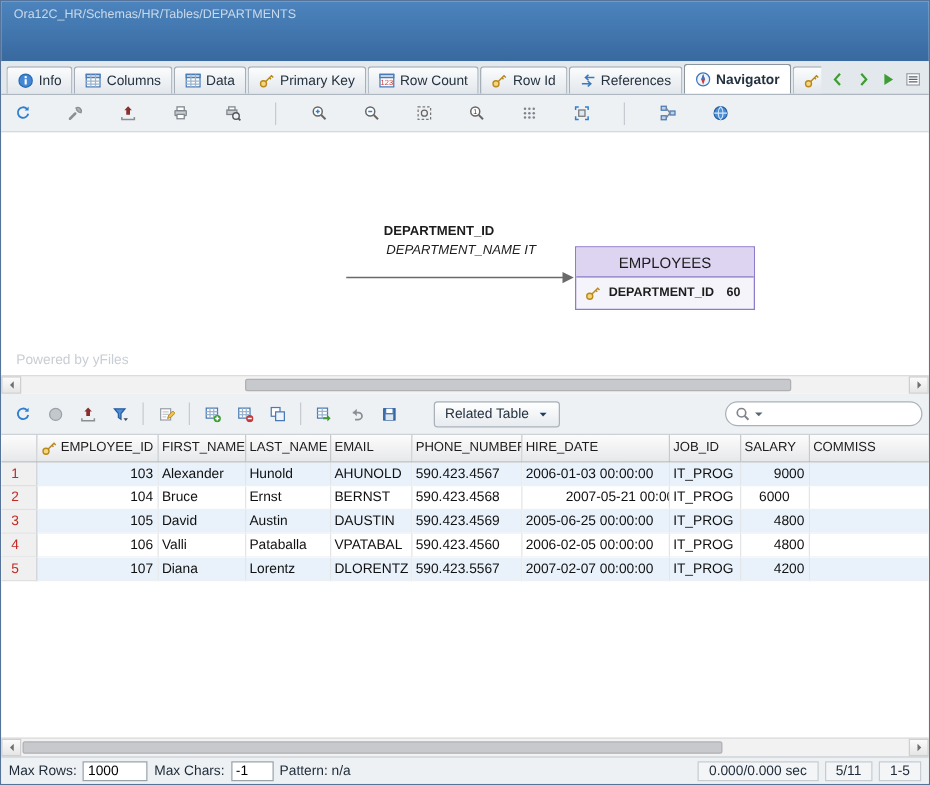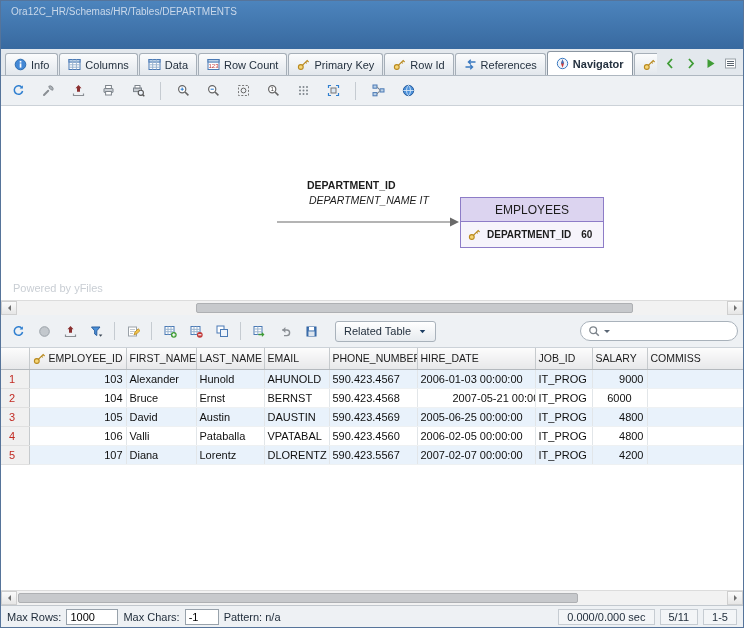--- a/index.html
+++ b/index.html
@@ -15,21 +15,21 @@
 
   
   .tabbar{flex:0 0 26px;background:#e3e8ed;border-bottom:1px solid #aeb7c0;display:flex;align-items:flex-end;padding:2px 2px 0 4px}
   .tab-strip{display:flex;flex:1;overflow:hidden;align-items:flex-end;height:24px}
   .tab{display:inline-flex;align-items:center;gap:4px;padding:3px 8px;border:1px solid #a6afb8;border-bottom:none;border-radius:3px 3px 0 0;background:linear-gradient(#fbfcfd,#e2e7ec);margin-right:1px;height:22px;font-size:11px;color:#24313f;white-space:nowrap;flex:0 0 auto;cursor:default}
   .tab.active{background:#fff;height:24px;font-weight:bold;border-color:#8b96a1}
   .tab-nav{display:flex;align-items:center;gap:2px;padding:0 2px 3px 4px;flex:0 0 auto}
   .tab-nav .tbtn{width:18px;height:18px}
 
   
-  .toolbar{flex:0 0 30px;background:#eef1f4;border-bottom:1px solid #ccd2d8;display:flex;align-items:center;padding:0 5px;gap:6px}
+  .toolbar{flex:0 0 30px;background:#eef1f4;border-bottom:1px solid #ccd2d8;display:flex;align-items:center;padding:0 5px;gap:18px}
   .tbtn{width:24px;height:23px;border:1px solid transparent;background:transparent;display:inline-flex;align-items:center;justify-content:center;border-radius:2px;cursor:default}
   .tsep{width:1px;height:18px;background:#c5cbd1;margin:0 4px;flex:0 0 auto}
   .icon{display:inline-flex;width:13px;height:13px;align-items:center;justify-content:center}
   .icon svg{display:block}
 
   .dropdown{display:flex;align-items:center;gap:7px;background:linear-gradient(#ffffff,#e7ebef);border:1px solid #a9b2bb;border-radius:3px;padding:2px 8px;font-size:11px;color:#24313f;height:21px;margin-left:6px;cursor:default}
   .searchbox{margin-left:auto;width:158px;height:20px;border:1px solid #a9b2bb;border-radius:10px;background:#fff;display:flex;align-items:center;padding:0 7px;gap:3px}
   .searchbox input{border:none;outline:none;flex:1;font-size:11px;min-width:10px;background:transparent}
   .mini-caret{width:0;height:0;border:3px solid transparent;border-top-color:#5a6674;margin-top:3px}
 
@@ -108,35 +108,35 @@
               <rect x="1" y="1.5" width="11" height="10" fill="#fff" stroke="#4a7ab5"></rect>
               <rect x="1" y="1.5" width="11" height="2.6" fill="#bcd2e8" stroke="#4a7ab5"></rect>
               <path d="M4.7 1.5v10M8.4 1.5v10M1 6.8h11M1 9.2h11" stroke="#9ab4cf" fill="none"></path>
             </svg>
           </span>
           <span>Data</span>
         </div>
         <div class="tab">
           <span class="icon">
             <svg width="13" height="13" viewBox="0 0 13 13">
+              <circle cx="3.8" cy="9" r="2.4" fill="#f6d678" stroke="#b8891d" stroke-width="1.1"></circle>
+              <path d="M5.6 7.2l5-5M10.2 2.6l1.4 1.4M8.6 4.2l1.2 1.2" stroke="#b8891d" stroke-width="1.2" fill="none"></path>
+            </svg>
+          </span>
+          <span>Primary Key</span>
+        </div>
+        <div class="tab">
+          <span class="icon">
+            <svg width="13" height="13" viewBox="0 0 13 13">
               <rect x="1" y="1.5" width="11" height="10" fill="#fff" stroke="#4a7ab5"></rect>
               <rect x="1" y="1.5" width="11" height="2.6" fill="#bcd2e8" stroke="#4a7ab5"></rect>
               <text x="6.5" y="10" font-size="6" text-anchor="middle" fill="#c23a3a" font-family="sans-serif">123</text>
             </svg>
           </span>
           <span>Row Count</span>
-        </div>
-        <div class="tab">
-          <span class="icon">
-            <svg width="13" height="13" viewBox="0 0 13 13">
-              <circle cx="3.8" cy="9" r="2.4" fill="#f6d678" stroke="#b8891d" stroke-width="1.1"></circle>
-              <path d="M5.6 7.2l5-5M10.2 2.6l1.4 1.4M8.6 4.2l1.2 1.2" stroke="#b8891d" stroke-width="1.2" fill="none"></path>
-            </svg>
-          </span>
-          <span>Primary Key</span>
         </div>
         <div class="tab">
           <span class="icon">
             <svg width="13" height="13" viewBox="0 0 13 13">
               <circle cx="3.8" cy="9" r="2.4" fill="#f6d678" stroke="#b8891d" stroke-width="1.1"></circle>
               <path d="M5.6 7.2l5-5M10.2 2.6l1.4 1.4M8.6 4.2l1.2 1.2" stroke="#b8891d" stroke-width="1.2" fill="none"></path>
             </svg>
           </span>
           <span>Row Id</span>
         </div>

